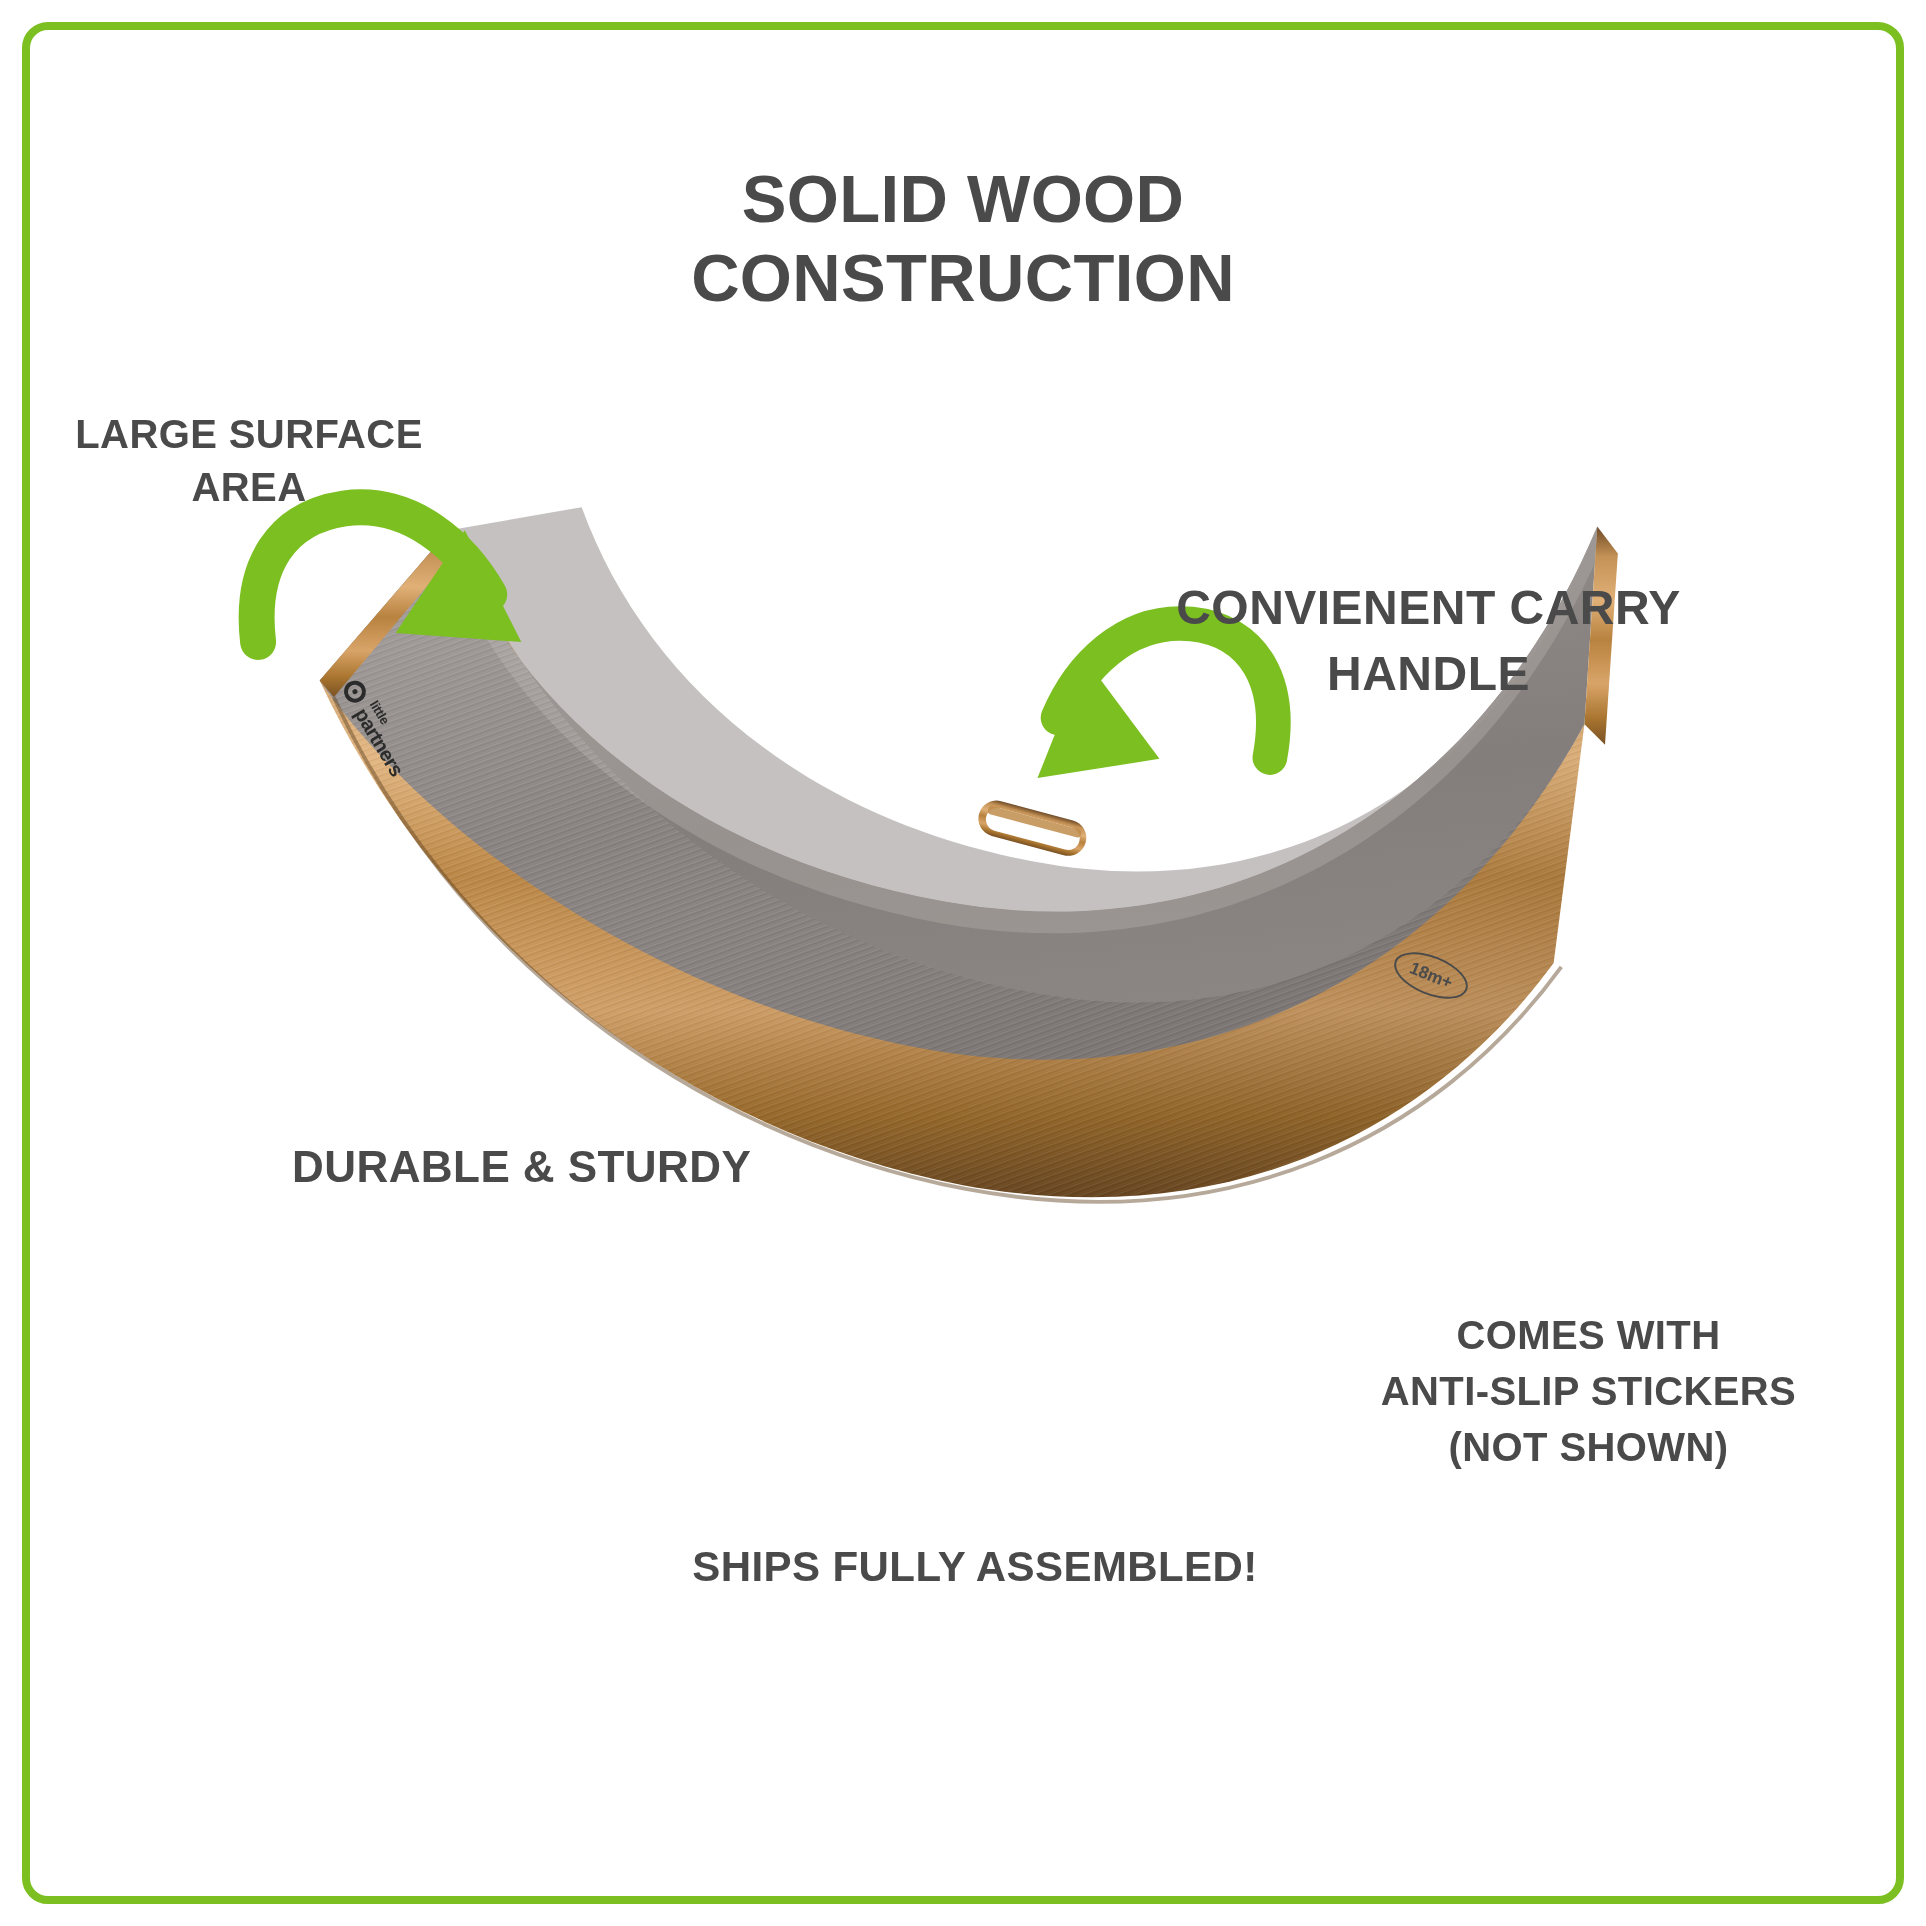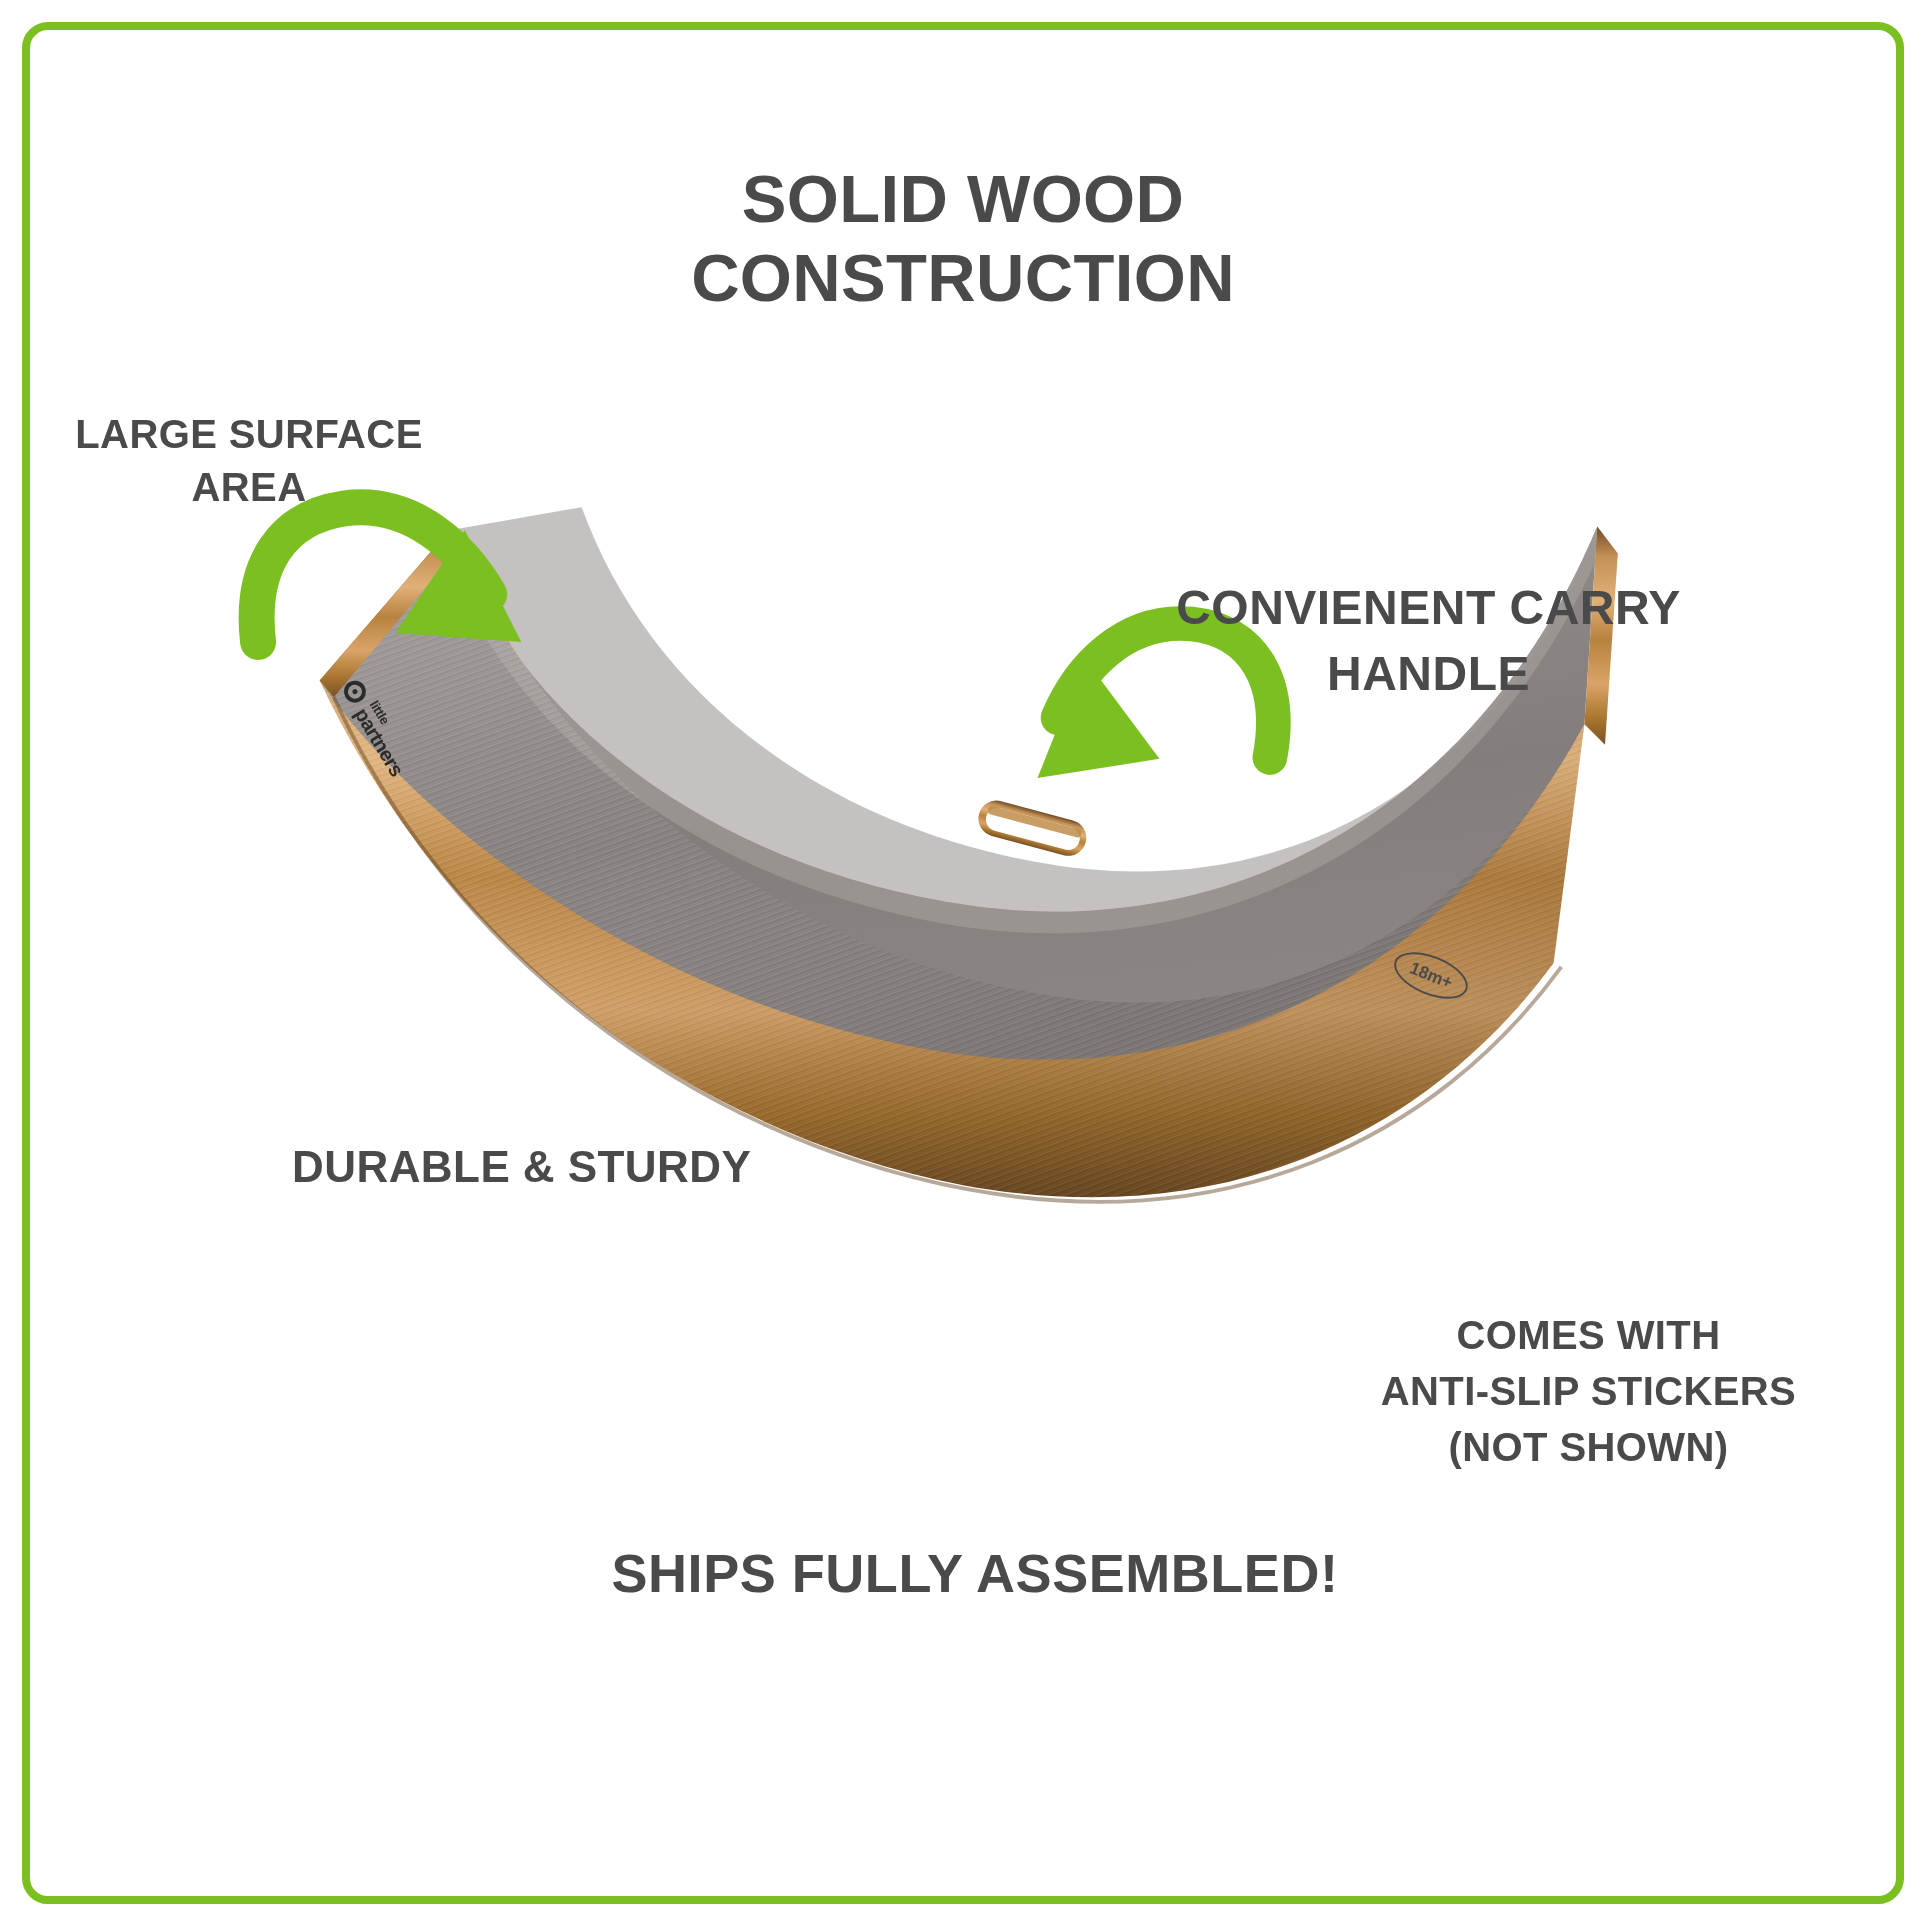--- a/index.html
+++ b/index.html
@@ -76,21 +76,21 @@
     text-align: center;
     font-size: 40px;
     line-height: 1.40;
     margin-top: 29px;
   }
   #label-assembled {
     left: 0;
     right: 0;
     top: 1541px;
     text-align: center;
-    font-size: 54px;
+    font-size: 42px;
     padding-left: 24px;
   }
   
   #artwork {
     position: absolute;
     left: 0;
     top: 0;
     width: 1926px;
     height: 1926px;
   }

